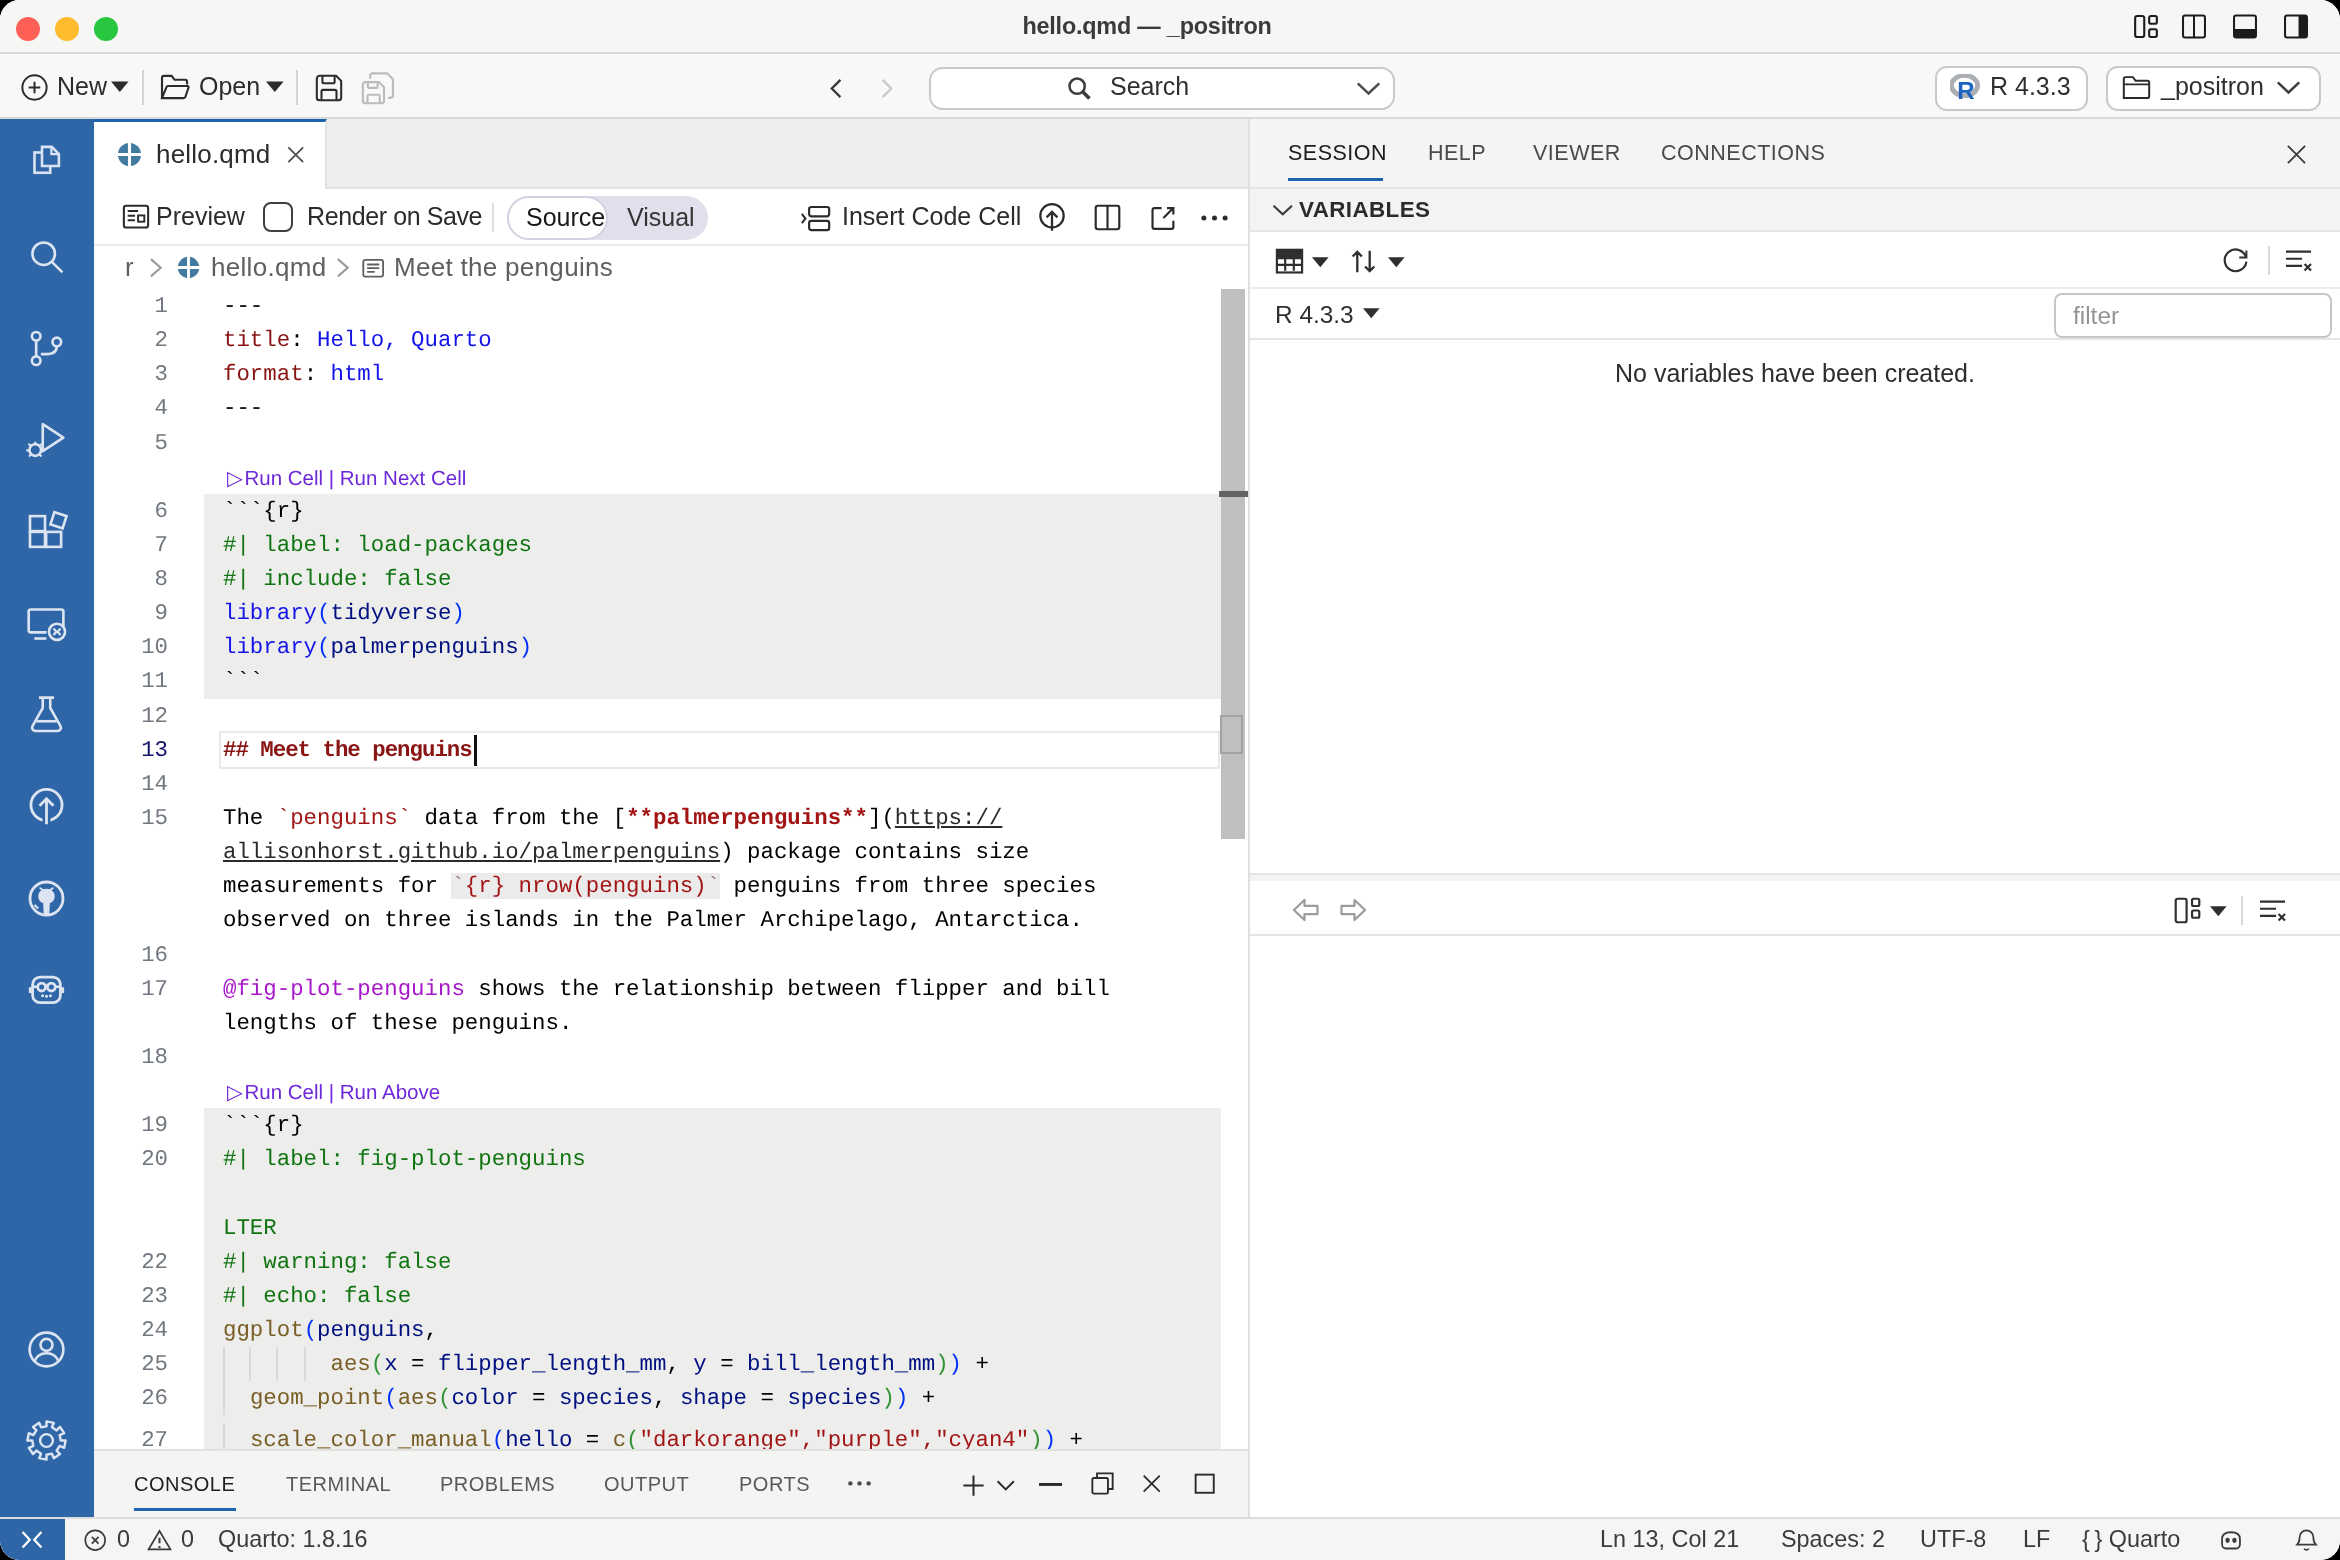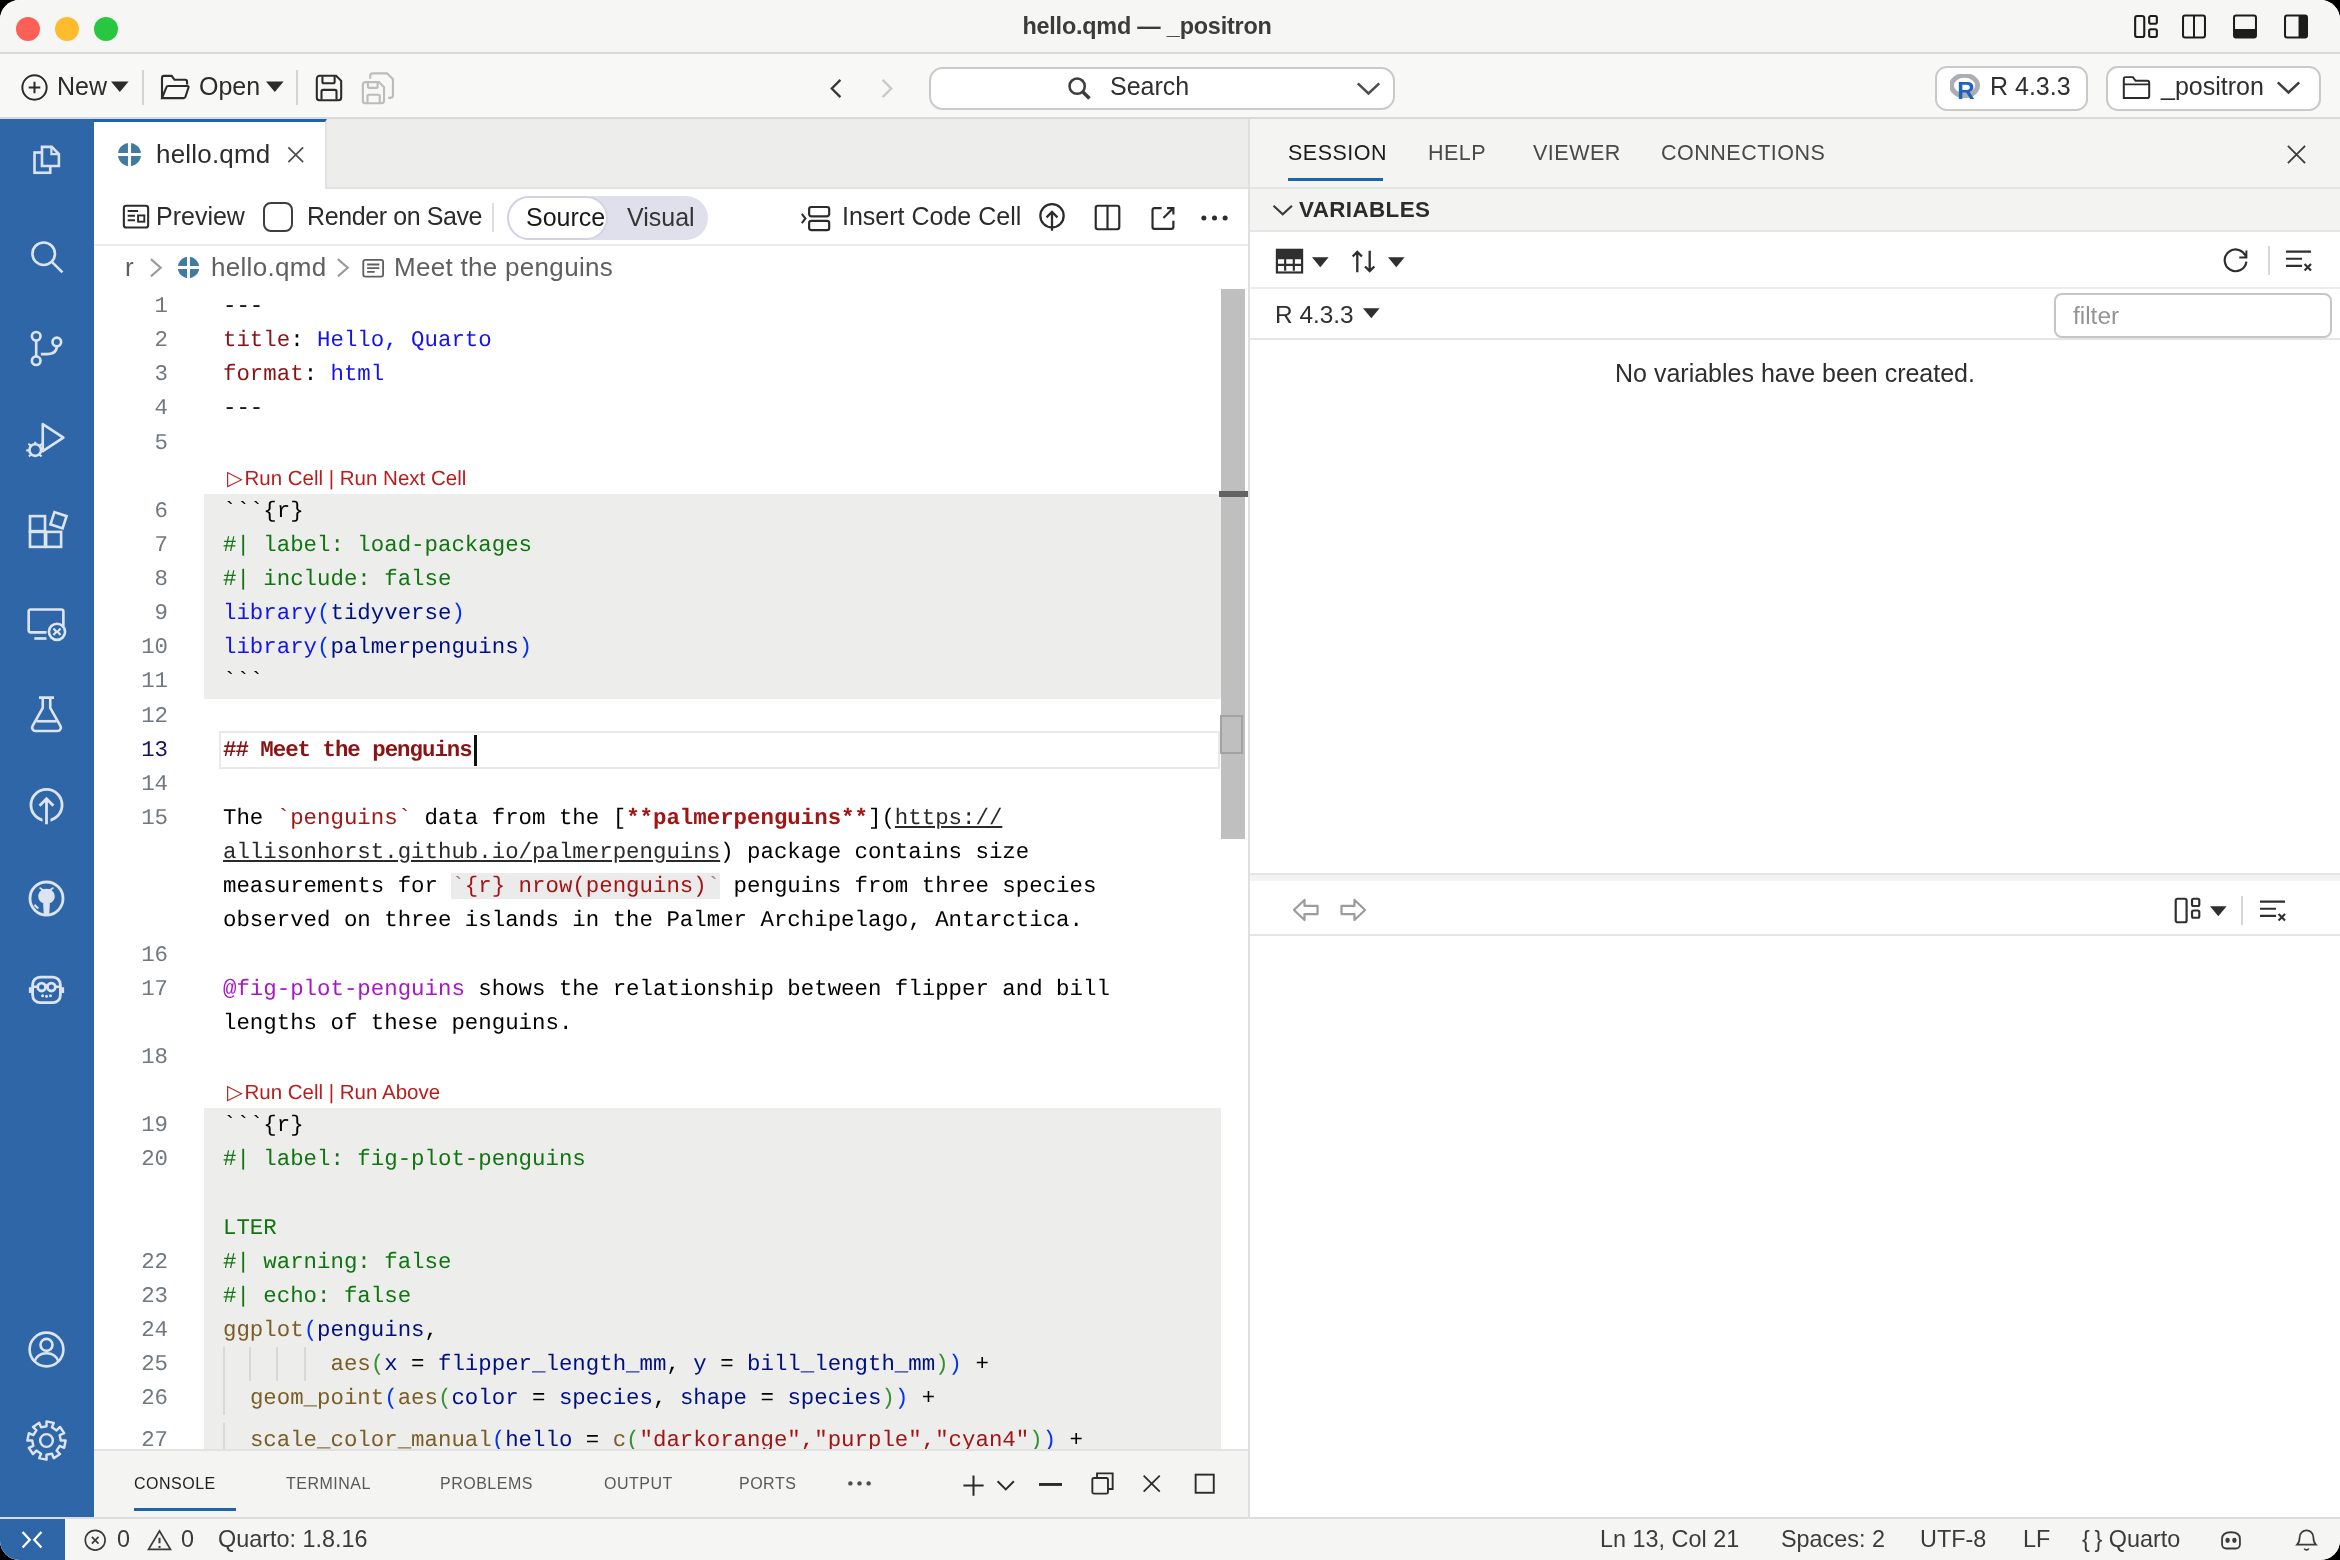--- a/index.html
+++ b/index.html
@@ -39,38 +39,38 @@
   #breadcrumbs { position:absolute; left:0; top:127px; width:1155px; height:43px; background:#fff; }
   .bctxt { position:absolute; top:0; height:43px; line-height:43px; font-size:26px; color:#5f5f5f; letter-spacing:0.3px; }
 
   
   #code { position:absolute; left:0; top:170px; width:1155px; height:1161px; background:#fff; overflow:hidden;
           font-family:"Liberation Mono", monospace; font-size:22.4px; text-rendering:geometricPrecision; }
   .row { position:absolute; left:0; width:1155px; height:34px; line-height:34px; white-space:pre; }
   .row .ln { position:absolute; left:0; top:0; width:74px; text-align:right; color:#71787f; }
   .row .tx { position:absolute; left:129px; top:0; white-space:pre; }
   .cellbg { position:absolute; left:110px; width:1017px; background:#ededec; }
-  .lens { position:absolute; left:133px; font-size:20.5px; color:#b91c1c; height:34px; line-height:37px; font-family:"Liberation Sans",sans-serif; }
+  .lens { position:absolute; left:133px; font-size:20.5px; color:#6d28d9; height:34px; line-height:37px; font-family:"Liberation Sans",sans-serif; }
   .k { color:#8a1414; }      
   .b { color:#1414e8; }      
   .v { color:#001080; }      
   .g { color:#107511; }      
   .f { color:#795e26; }      
   .p1 { color:#0431fa; }     
   .p2 { color:#319331; }     
   .s { color:#a31515; }      
   .u { color:#2a2a2a; text-decoration:underline; }
   .pu { color:#a716c9; }     
   .ic { background:#ebebeb; color:#a31515; }
   .bt { color:#9b7c7c; }
   .ig { position:absolute; width:2px; height:34px; background:#d8d8d8; }
 
   
   #panel { position:absolute; left:0; top:1330px; width:1155px; height:68px; background:#f4f4f3; border-top:2px solid #e2e2e2; }
-  .ptab { position:absolute; top:0; height:66px; line-height:66px; font-size:16px; letter-spacing:0.5px; color:#595959; }
+  .ptab { position:absolute; top:0; height:66px; line-height:66px; font-size:20px; letter-spacing:0.5px; color:#595959; }
 
   
   #rightpanel { position:absolute; left:1248px; top:0; width:1092px; height:1399px; background:#fff; border-left:2px solid #e0e0e0; }
   .rtab { position:absolute; top:0; height:68px; line-height:68px; font-size:21.5px; letter-spacing:0.5px; color:#494949; }
   .sechead { position:absolute; left:0; width:1090px; height:43px; background:#f3f3f2; border-bottom:2px solid #e5e5e5; }
   .sechead .t { position:absolute; left:49px; top:0; height:41px; line-height:41px; font-size:22.4px; font-weight:700; color:#2b2b2b; letter-spacing:0.4px; }
 
   
   #statusbar { position:absolute; left:0; top:1517px; width:2341px; height:43px; background:#f5f5f4; border-top:2px solid #dcdcdc; }
   .sbtxt { position:absolute; top:0; height:41px; line-height:41px; font-size:23.4px; color:#3b3b3b; }

